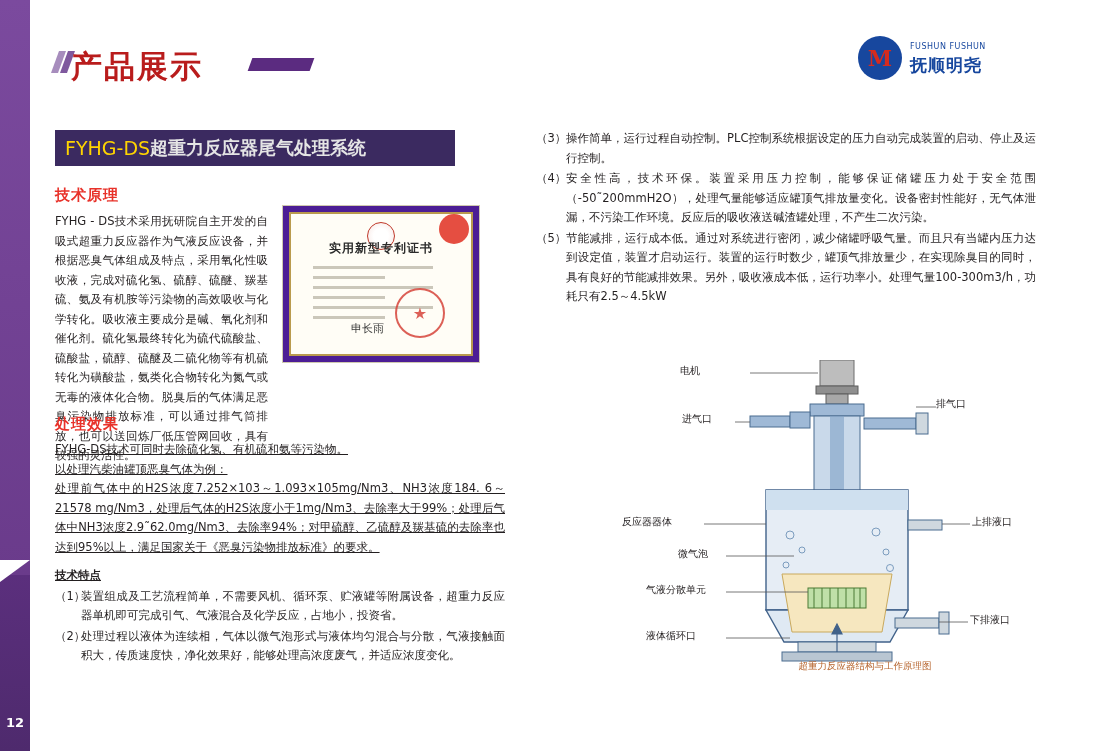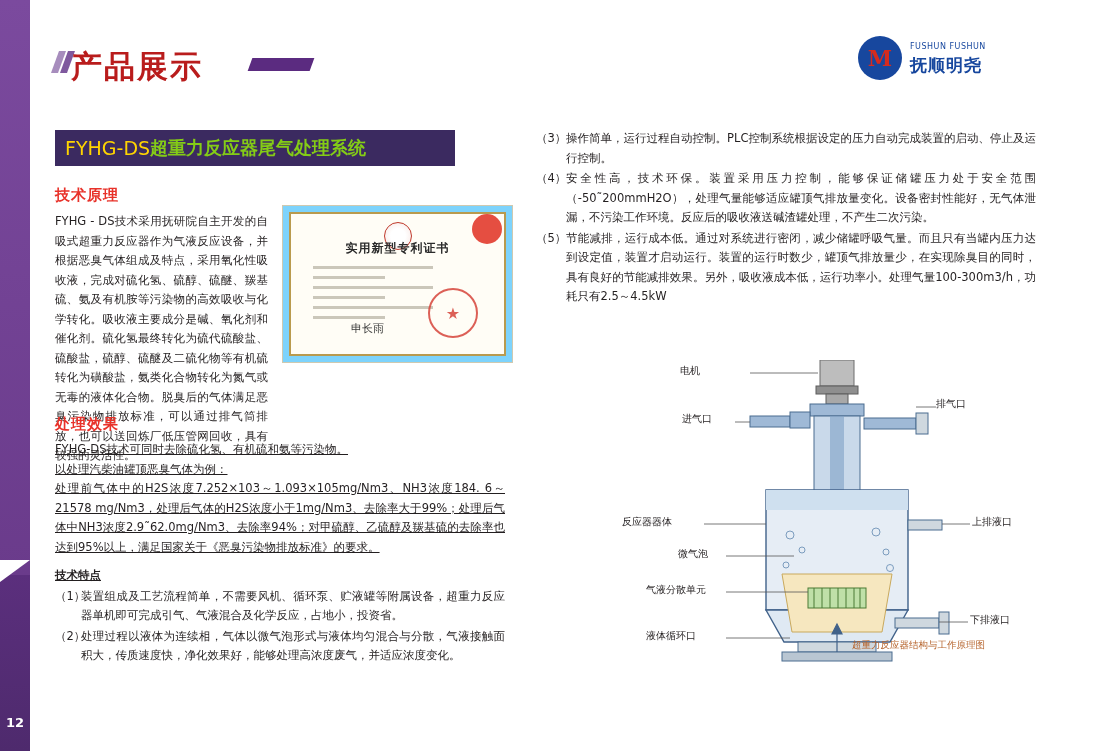--- a/index.html
+++ b/index.html
@@ -144,21 +144,21 @@
     padding-left: 10px;
     box-sizing: border-box;
   }
   .title-bar .t-yellow {
     color: #ffd400;
     font-size: 19px;
     font-weight: normal;
     letter-spacing: 0;
   }
   .title-bar .t-white {
-    color: #84cc16;
+    color: #e5e5e5;
     font-size: 18px;
     font-weight: bold;
   }
 
   
   .sec-head {
     position: absolute;
     font-size: 15px;
     font-weight: bold;
     color: #e8322a;
@@ -201,22 +201,22 @@
   }
   .numlist li .num {
     position: absolute;
     left: 0; top: 0;
   }
 
   
   .cert {
     position: absolute;
     left: 282px; top: 205px;
-    width: 231px; height: 158px;
-    background: #7dd3fc;
+    width: 198px; height: 158px;
+    background: #4c1d95;
     border: 1px solid #cfc9b0;
     box-sizing: border-box;
     overflow: hidden;
   }
   .cert-inner {
     position: absolute;
     left: 6px; top: 6px; right: 6px; bottom: 6px;
     border: 2px solid #b99a4e;
     box-sizing: border-box;
     background: #fffdf6;
@@ -303,23 +303,23 @@
     width: 330px; height: 320px;
   }
   .dgm-label {
     position: absolute;
     font-size: 10px;
     color: #231f20;
     white-space: nowrap;
   }
   .dgm-cap {
     position: absolute;
-    left: 745px; top: 639px;
+    left: 745px; top: 660px;
     width: 240px;
-    text-align: right;
+    text-align: center;
     font-size: 9.5px;
     color: #b5622a;
   }
 </style>
 </head>
 <body>
 
 <div id="page">
 
   <div class="edge-strip edge-top"></div>

